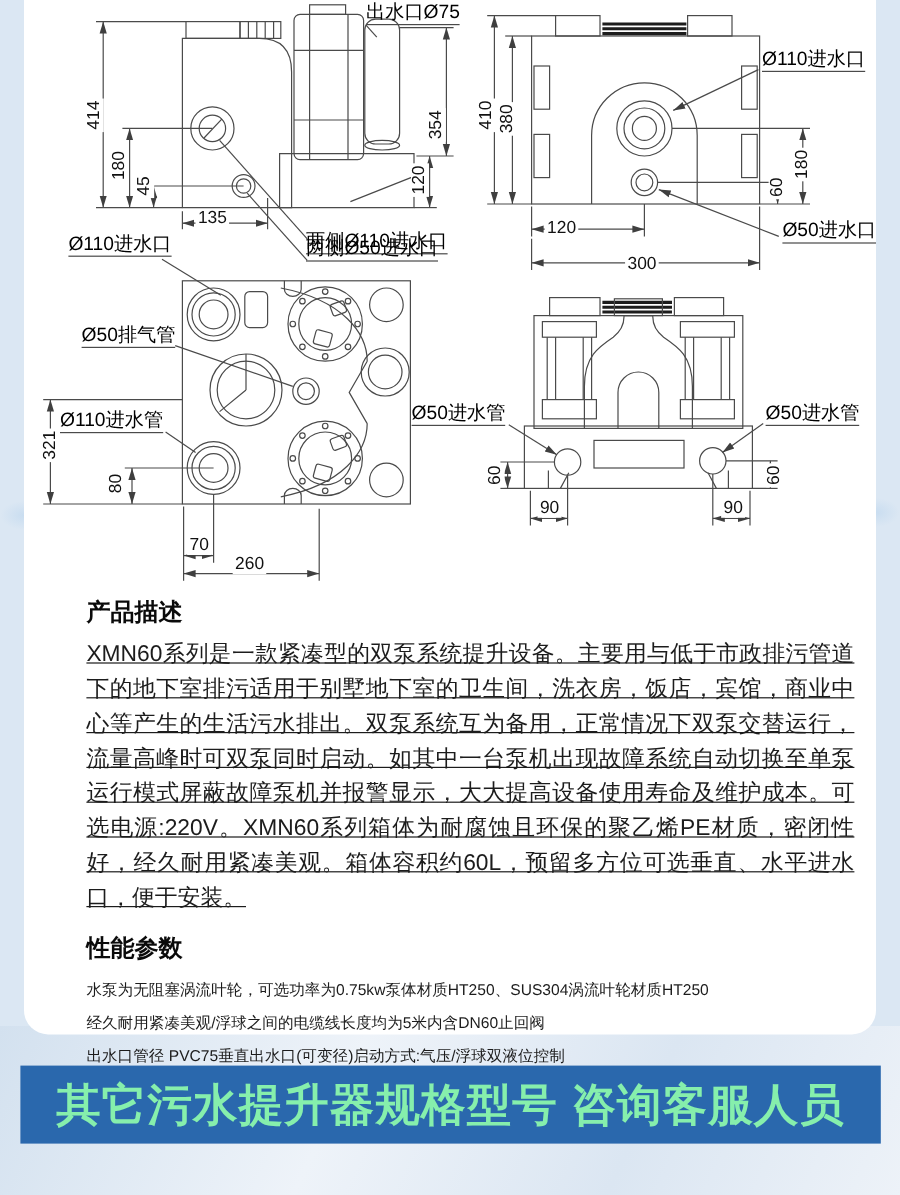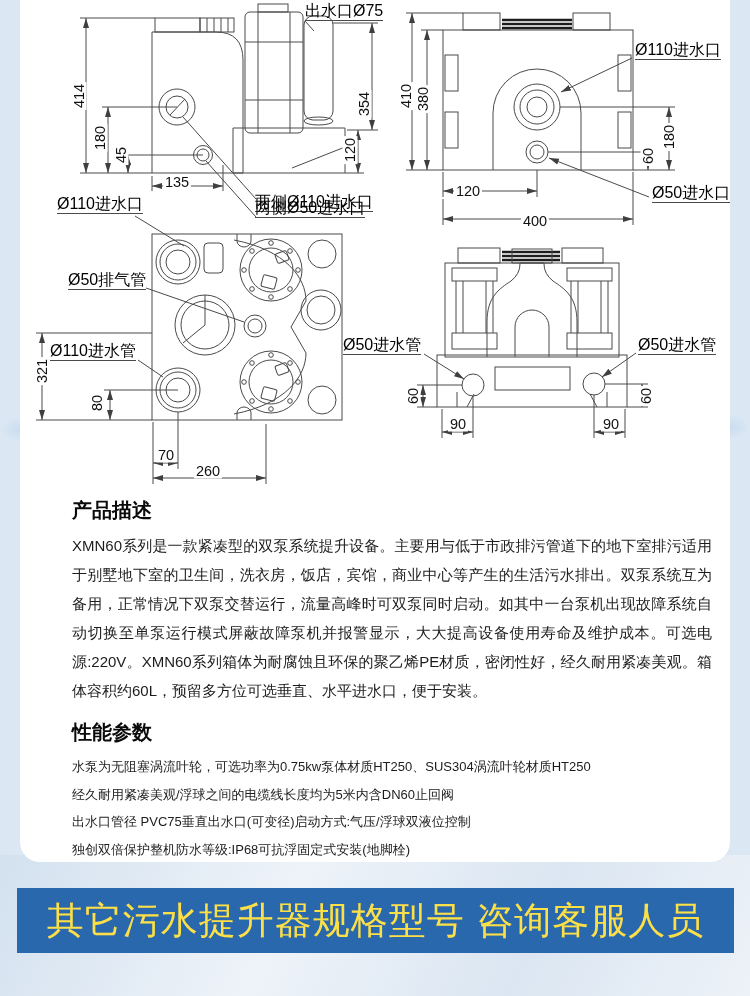--- a/index.html
+++ b/index.html
@@ -29,28 +29,28 @@
   }
   .dim{
     position:absolute;font-size:14.5px;line-height:15px;color:#111;
     background:#fff;padding:0 2px;white-space:nowrap;
     transform:translate(-50%,-50%);
   }
   .dim.v{transform:translate(-50%,-50%) rotate(-90deg);}
   .textblock{position:absolute;left:52px;top:497px;width:652px;color:#1c1c1c;}
   .tb-h{font-size:20px;font-weight:bold;color:#0a0a0a;margin:0 0 7px 0;}
   .tb-h.mt{margin-top:13px;}
-  .tb-p{font-size:15px;line-height:29px;margin:0 12px 14px 0;text-align:justify;}
+  .tb-p{font-size:19px;line-height:29px;margin:0 12px 14px 0;text-align:justify;text-decoration:underline;}
   .param{font-size:13px;line-height:27.5px;}
   .banner{
     position:absolute;left:17px;top:888px;width:717px;height:65px;
     background:#2a68ad;display:flex;align-items:center;justify-content:center;
     cursor:pointer;
   }
-  .banner span{color:#fde047;font-size:37px;font-weight:normal;letter-spacing:1px;white-space:nowrap;}
+  .banner span{color:#86efac;font-size:37px;font-weight:bold;letter-spacing:1px;white-space:nowrap;}
 </style>
 </head>
 <body>
 
 <div class="bottom-bg"></div>
 <div class="deco deco-l"></div>
 <div class="deco deco-r"></div>
 
 <div class="card">
 
@@ -234,21 +234,21 @@
     <div class="dim v" style="left:101px;top:155px">45</div>
     <div class="dim" style="left:157px;top:182px">135</div>
     <div class="dim v" style="left:344px;top:104px">354</div>
     <div class="dim v" style="left:330px;top:150px">120</div>
 
     <div class="dim v" style="left:386px;top:96px">410</div>
     <div class="dim v" style="left:403px;top:99px">380</div>
     <div class="dim v" style="left:649px;top:137px">180</div>
     <div class="dim v" style="left:628px;top:156px">60</div>
     <div class="dim" style="left:448px;top:191px">120</div>
-    <div class="dim" style="left:515px;top:221px">400</div>
+    <div class="dim" style="left:515px;top:221px">300</div>
 
     <div class="dim v" style="left:22px;top:371px">321</div>
     <div class="dim v" style="left:77px;top:403px">80</div>
     <div class="dim" style="left:146px;top:455px">70</div>
     <div class="dim" style="left:188px;top:471px">260</div>
 
     <div class="dim v" style="left:393px;top:396px">60</div>
     <div class="dim" style="left:438px;top:424px">90</div>
     <div class="dim v" style="left:626px;top:396px">60</div>
     <div class="dim" style="left:591px;top:424px">90</div>

